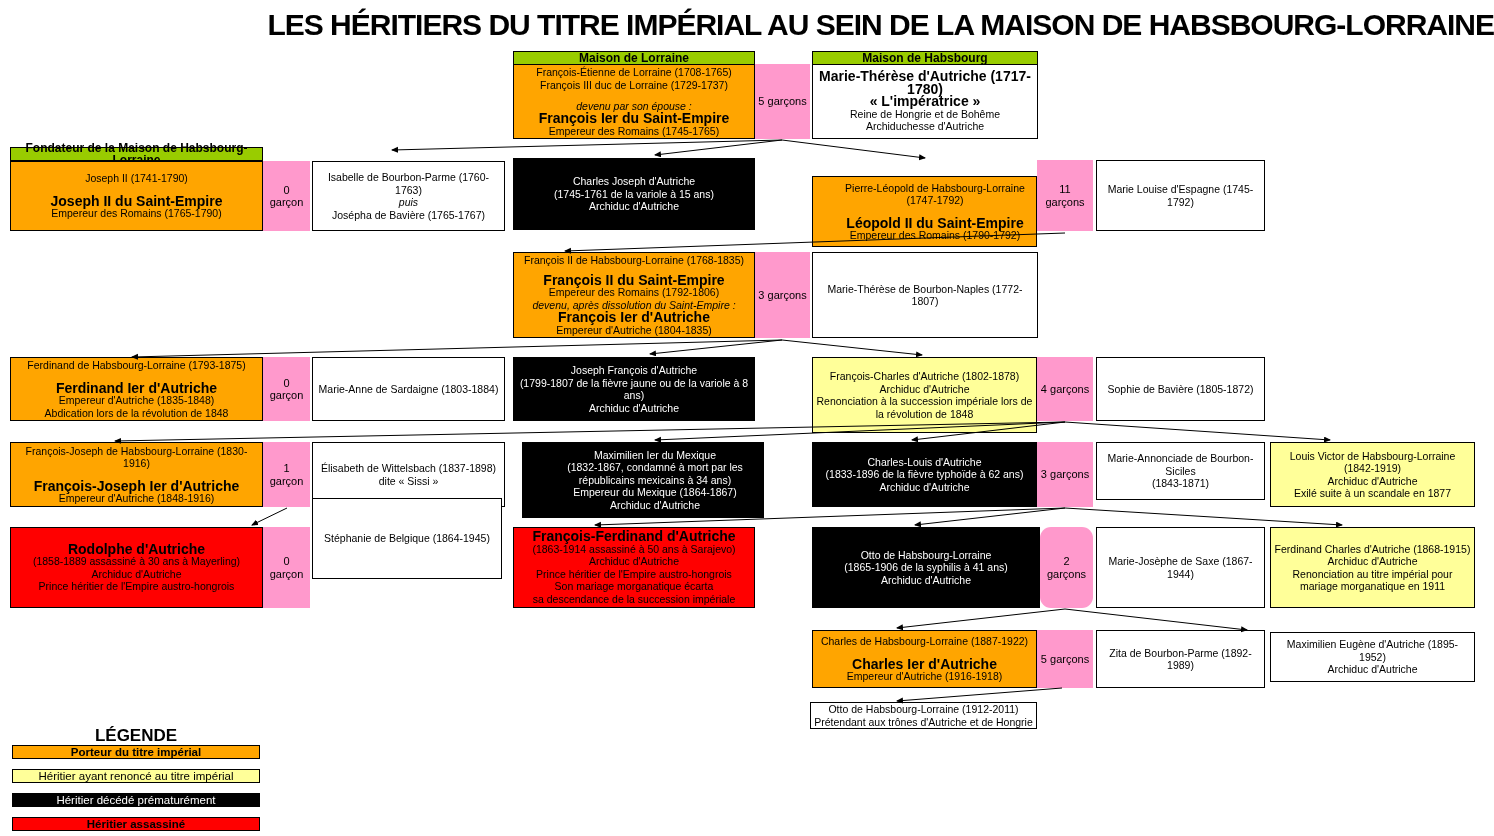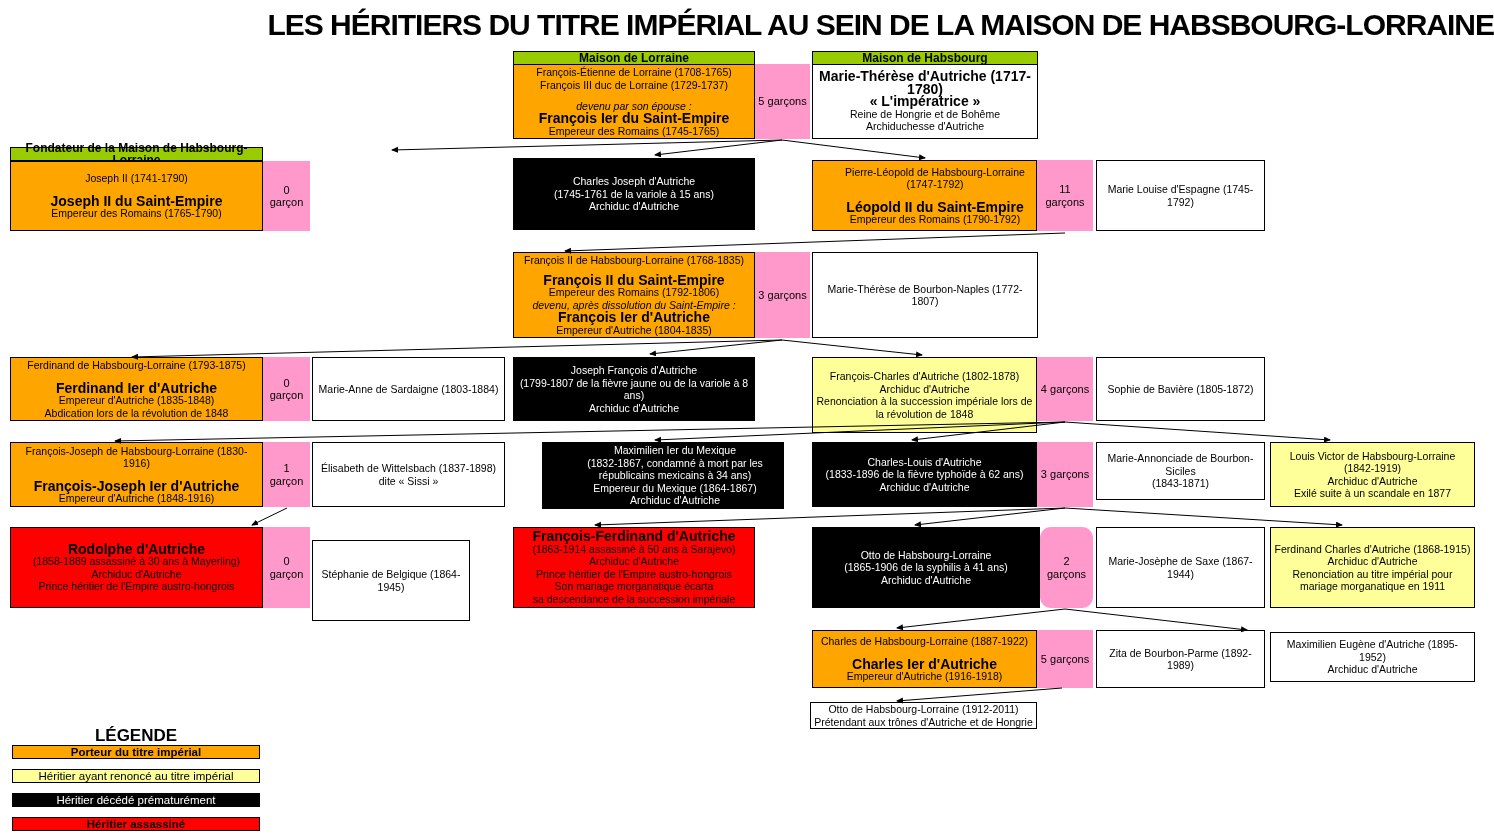--- a/index.html
+++ b/index.html
@@ -56,26 +56,31 @@
   </div>
 
   <div class="ghead" style="left:10px;top:147px;width:253px;height:14px;">Fondateur de la Maison de Habsbourg-Lorraine</div>
   <div class="box orange" style="left:10px;top:161px;width:253px;height:70px;">
     <div>Joseph II (1741-1790)</div>
     <div class="sp"></div>
     <div class="b">Joseph II du Saint-Empire</div>
     <div>Empereur des Romains (1765-1790)</div>
   </div>
   <div class="box pinkbox" style="left:263px;top:161px;width:47px;height:70px;">0 garçon</div>
+  <div class="box whitebox" style="left:312px;top:161px;width:193px;height:70px;">
+    <div>Isabelle de Bourbon-Parme (1760-1763)</div>
+    <div class="i">puis</div>
+    <div>Josépha de Bavière (1765-1767)</div>
+  </div>
   <div class="box blackbox" style="left:513px;top:158px;width:242px;height:72px;">
     <div>Charles Joseph d'Autriche</div>
     <div>(1745-1761 de la variole à 15 ans)</div>
     <div>Archiduc d'Autriche</div>
   </div>
-  <div class="box orange" style="left:812px;top:160px;width:225px;height:71px;padding-left:24px;">
+  <div class="box orange" style="left:812px;top:176px;width:225px;height:71px;padding-left:24px;">
     <div>Pierre-Léopold de Habsbourg-Lorraine (1747-1792)</div>
     <div class="sp"></div>
     <div class="b">Léopold II du Saint-Empire</div>
     <div>Empereur des Romains (1790-1792)</div>
   </div>
   <div class="box pinkbox" style="left:1037px;top:160px;width:56px;height:71px;">11 garçons</div>
   <div class="box whitebox" style="left:1096px;top:160px;width:169px;height:71px;">
     <div>Marie Louise d'Espagne (1745-1792)</div>
   </div>
 
@@ -123,21 +128,21 @@
     <div>François-Joseph de Habsbourg-Lorraine (1830-1916)</div>
     <div class="sp"></div>
     <div class="b">François-Joseph Ier d'Autriche</div>
     <div>Empereur d'Autriche (1848-1916)</div>
   </div>
   <div class="box pinkbox" style="left:263px;top:442px;width:47px;height:65px;">1 garçon</div>
   <div class="box whitebox" style="left:312px;top:442px;width:193px;height:65px;">
     <div>Élisabeth de Wittelsbach (1837-1898)</div>
     <div>dite « Sissi »</div>
   </div>
-  <div class="box blackbox" style="left:542px;top:442px;width:242px;height:67px;padding-left:27px;">
+  <div class="box blackbox" style="left:522px;top:442px;width:242px;height:76px;padding-left:27px;">
     <div>Maximilien Ier du Mexique</div>
     <div>(1832-1867, condamné à mort par les républicains mexicains à 34 ans)</div>
     <div>Empereur du Mexique (1864-1867)</div>
     <div>Archiduc d'Autriche</div>
   </div>
   <div class="box blackbox" style="left:812px;top:442px;width:225px;height:65px;">
     <div>Charles-Louis d'Autriche</div>
     <div>(1833-1896 de la fièvre typhoïde à 62 ans)</div>
     <div>Archiduc d'Autriche</div>
   </div>
@@ -152,21 +157,21 @@
     <div>Exilé suite à un scandale en 1877</div>
   </div>
 
   <div class="box redbox" style="left:10px;top:527px;width:253px;height:81px;">
     <div class="b">Rodolphe d'Autriche</div>
     <div>(1858-1889 assassiné à 30 ans à Mayerling)</div>
     <div>Archiduc d'Autriche</div>
     <div>Prince héritier de l'Empire austro-hongrois</div>
   </div>
   <div class="box pinkbox" style="left:263px;top:527px;width:47px;height:81px;">0 garçon</div>
-  <div class="box whitebox" style="left:312px;top:540px;width:158px;height:81px;">
+  <div class="box whitebox" style="left:312px;top:498px;width:190px;height:81px;">
     <div>Stéphanie de Belgique (1864-1945)</div>
   </div>
   <div class="box redbox" style="left:513px;top:527px;width:242px;height:81px;">
     <div class="b">François-Ferdinand d'Autriche</div>
     <div>(1863-1914 assassiné à 50 ans à Sarajevo)</div>
     <div>Archiduc d'Autriche</div>
     <div>Prince héritier de l'Empire austro-hongrois</div>
     <div>Son mariage morganatique écarta</div>
     <div>sa descendance de la succession impériale</div>
   </div>

